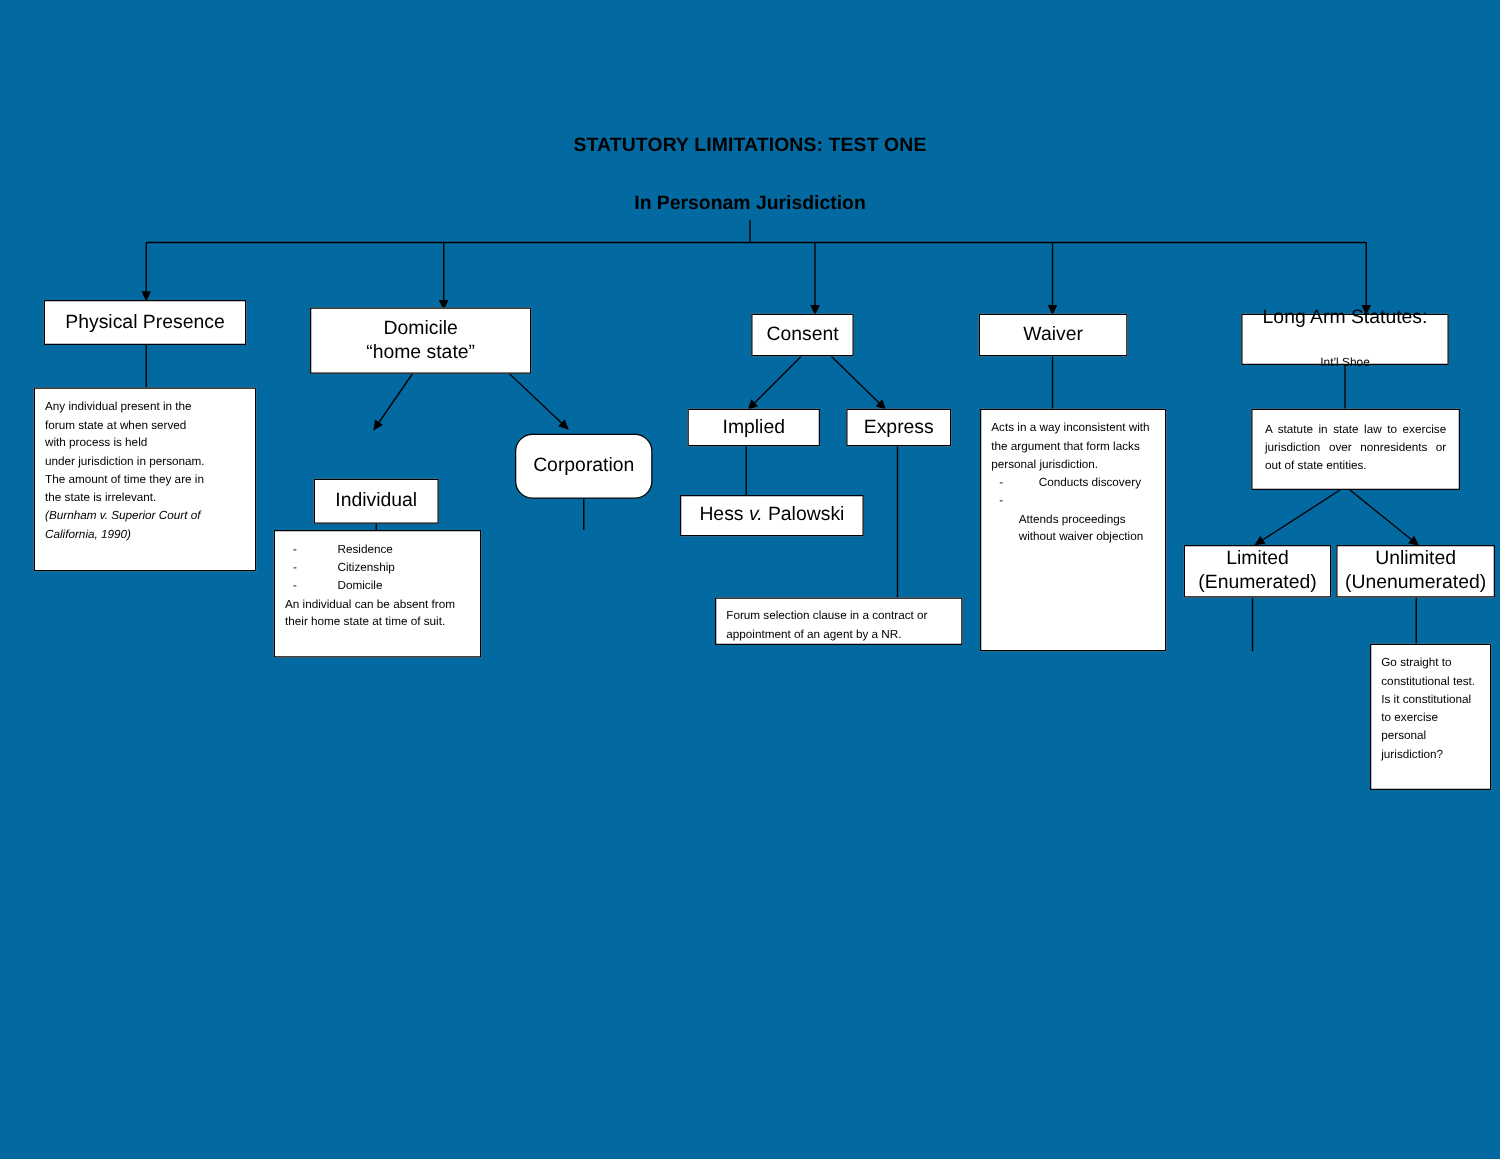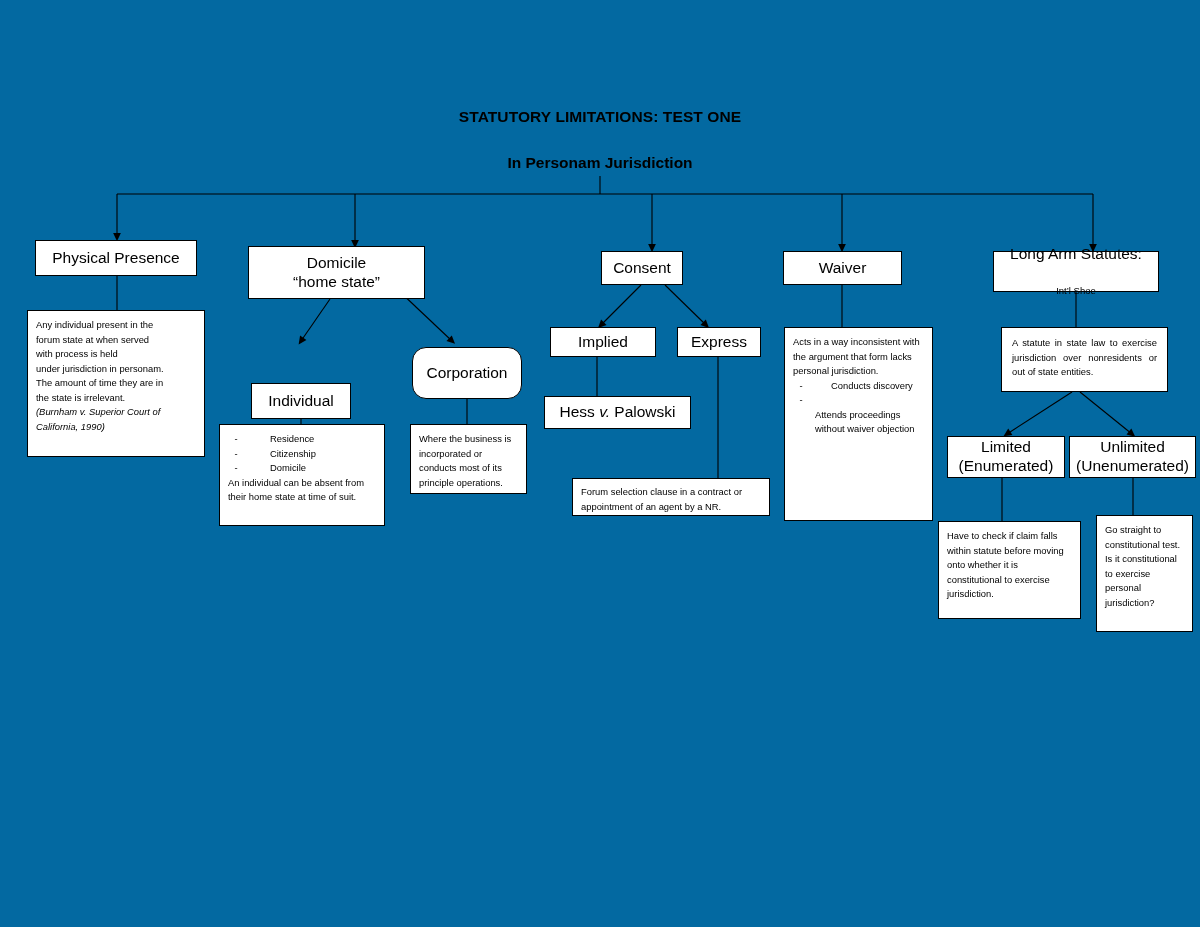--- a/index.html
+++ b/index.html
@@ -175,23 +175,20 @@
 
   <div class="box detail" style="left:219px; top:424px; width:166px; height:102px;">
     <ul class="bullets">
       <li><span class="dash">-</span><span class="btxt">Residence</span></li>
       <li><span class="dash">-</span><span class="btxt">Citizenship</span></li>
       <li><span class="dash">-</span><span class="btxt">Domicile</span></li>
     </ul>
     <span>An individual can be absent from their home state at time of suit.</span>
   </div>
 
-  <div class="box detail" style="left:410px; top:424px; width:117px; height:70px;">
-    <span>Where the business is incorporated or conducts most of its principle operations.</span>
-  </div>
 
   <div class="box node" style="left:601px; top:251px; width:82px; height:34px;">
     <span>Consent</span>
   </div>
 
   <div class="box node" style="left:550px; top:327px; width:106px; height:30px;">
     <span>Implied</span>
   </div>
 
   <div class="box node" style="left:677px; top:327px; width:84px; height:30px;">
@@ -230,21 +227,18 @@
   <div class="box node" style="left:947px; top:436px; width:118px; height:42px;">
     <span>Limited</span>
     <span>(Enumerated)</span>
   </div>
 
   <div class="box node" style="left:1069px; top:436px; width:127px; height:42px;">
     <span>Unlimited</span>
     <span>(Unenumerated)</span>
   </div>
 
-  <div class="box detail" style="left:938px; top:521px; width:143px; height:98px;">
-    <span>Have to check if claim falls within statute before moving onto whether it is constitutional to exercise jurisdiction.</span>
-  </div>
 
   <div class="box detail" style="left:1096px; top:515px; width:97px; height:117px;">
     <span>Go straight to constitutional test.  Is it constitutional to exercise personal jurisdiction?</span>
   </div>
 
 </div>
 
 </body></html>

